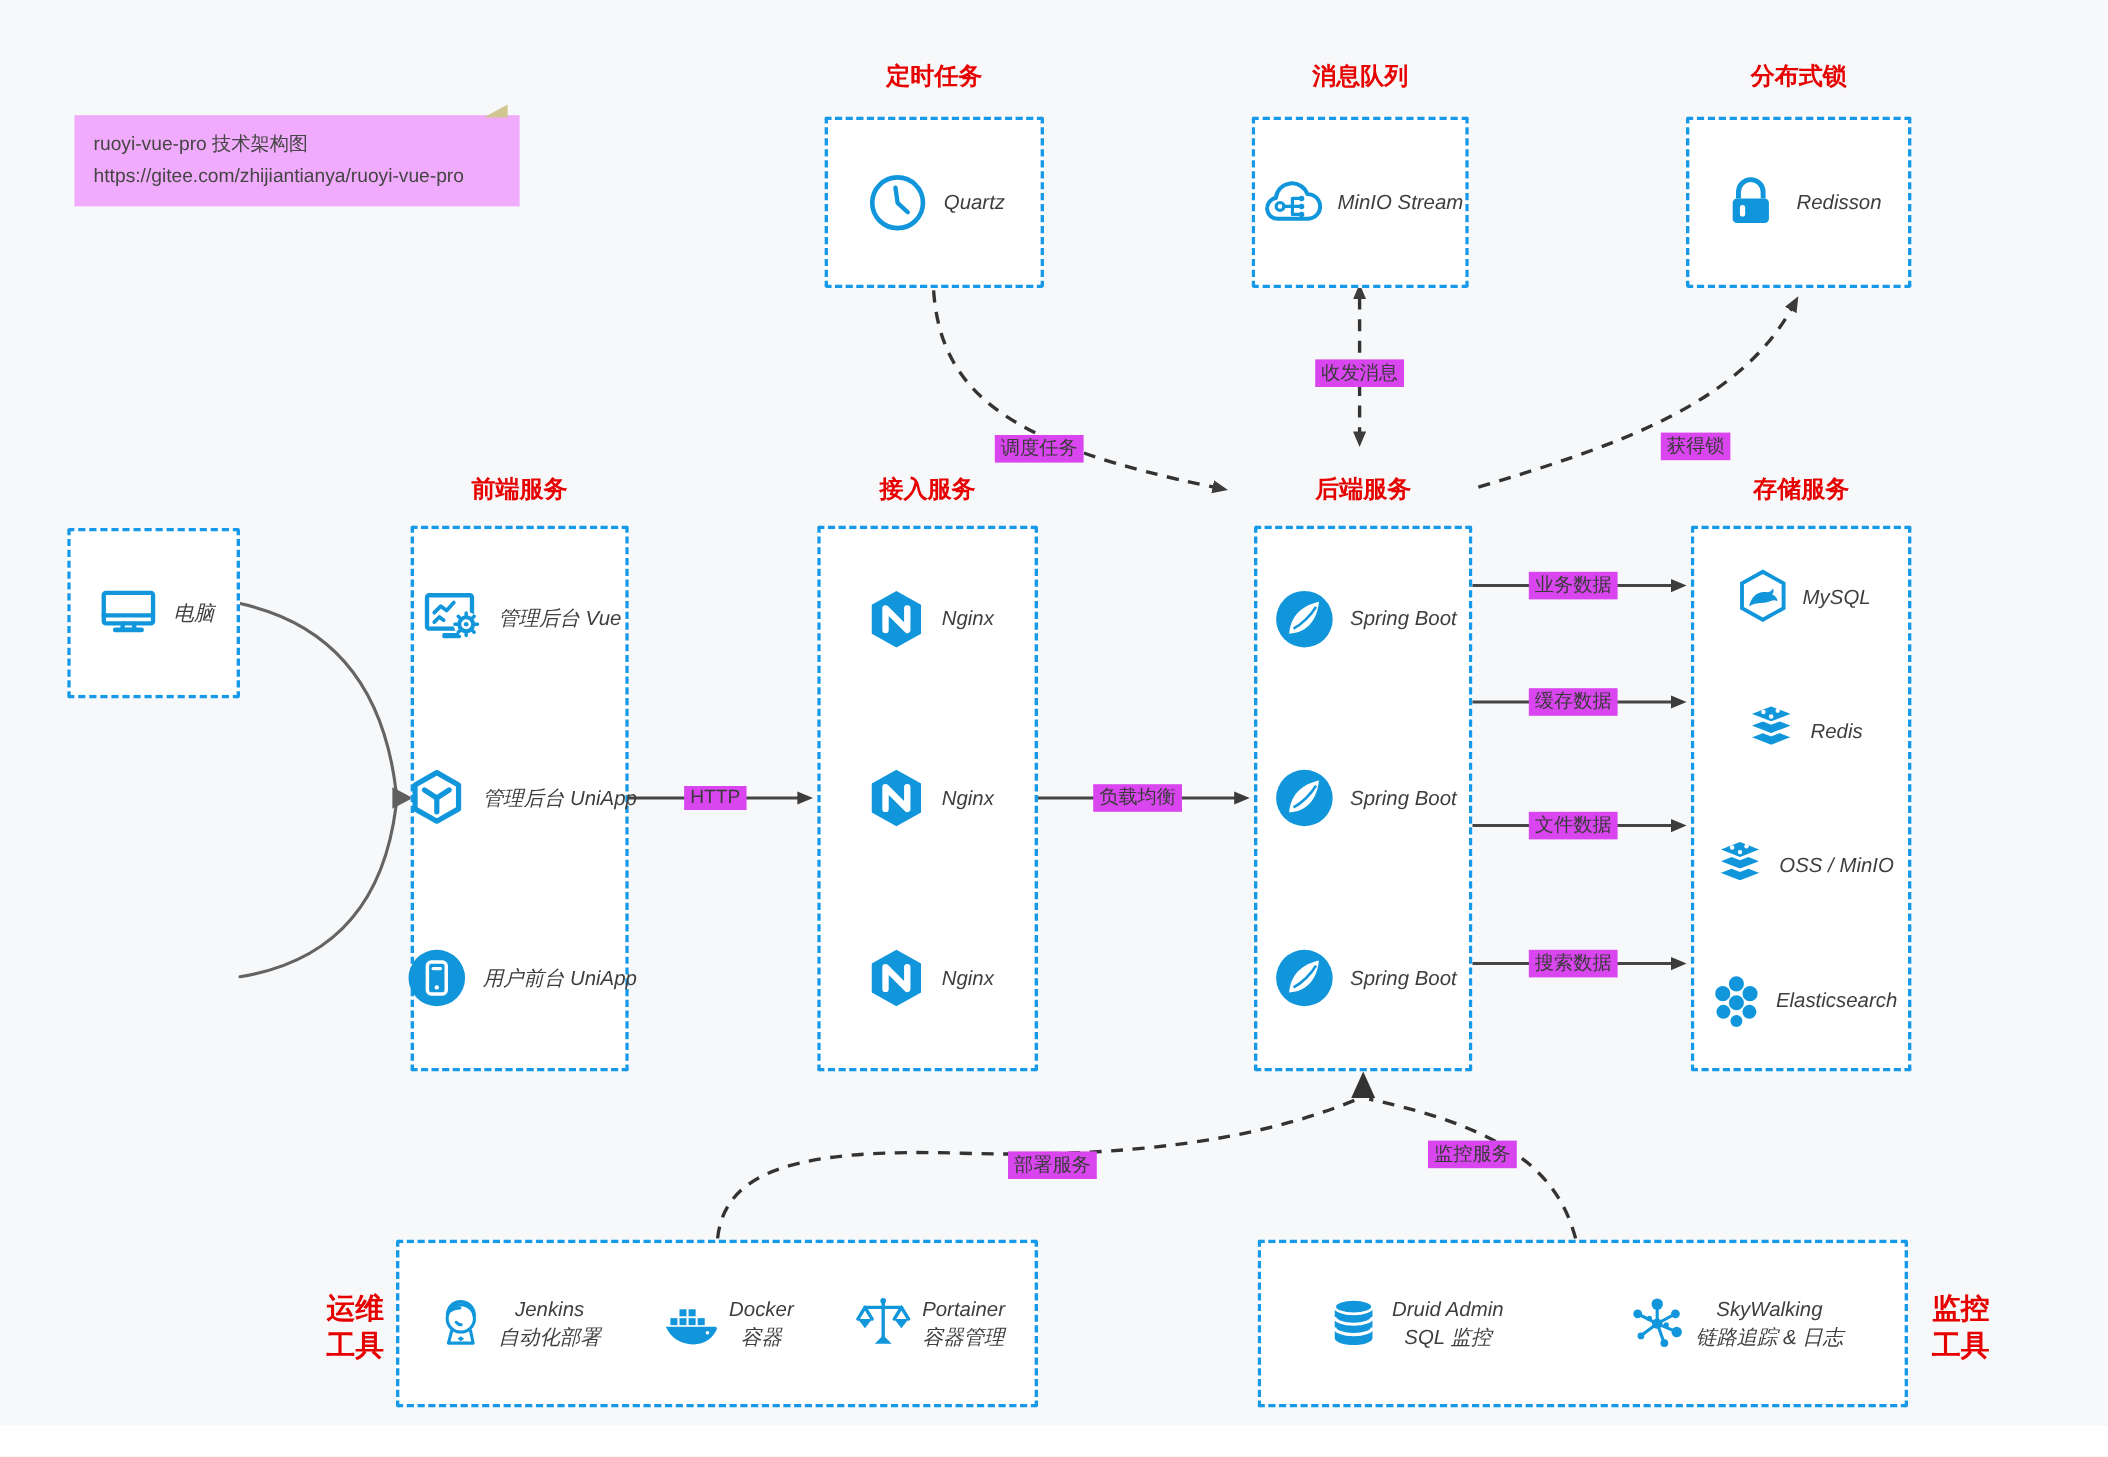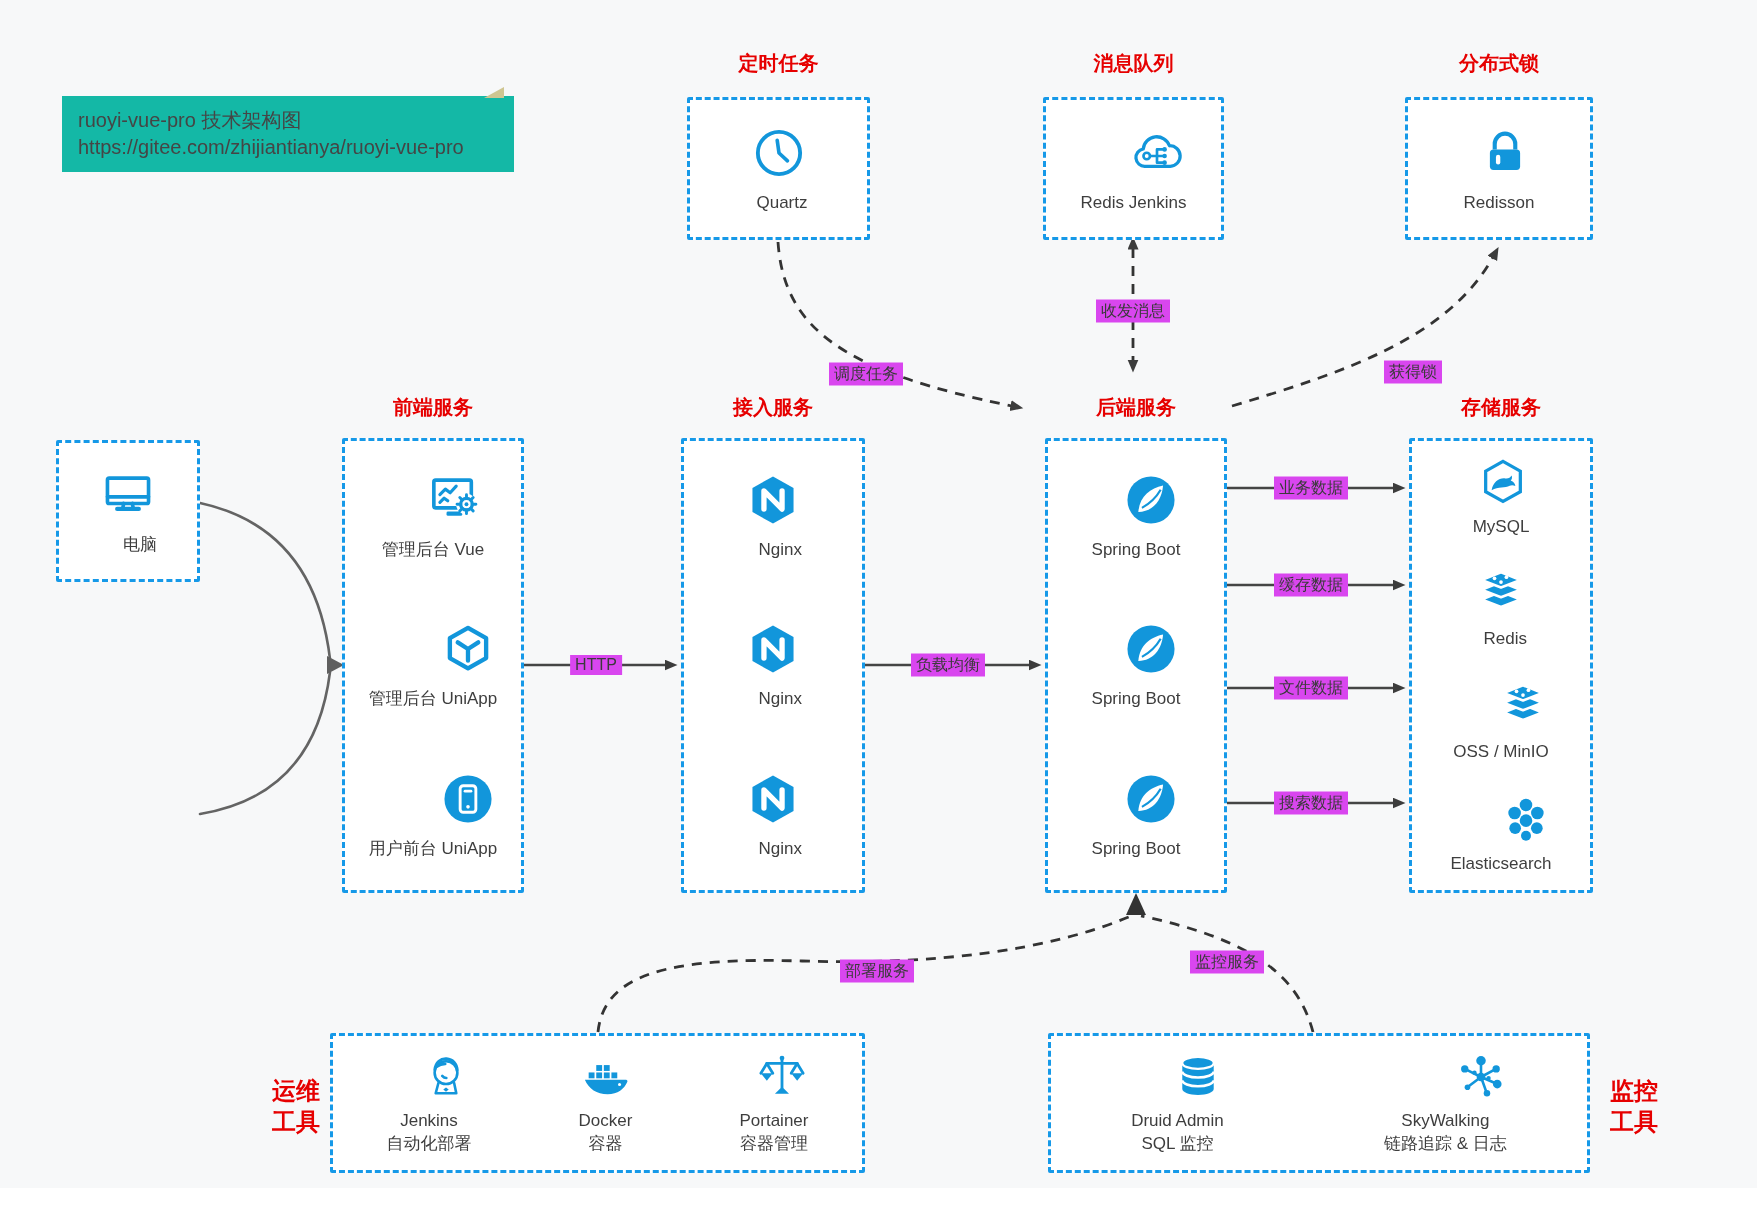--- a/index.html
+++ b/index.html
@@ -7,41 +7,41 @@
     position:relative;width:1757px;height:1214px;overflow:hidden;
     background:#f7f8f9;font-family:"Liberation Sans","DejaVu Sans",sans-serif;
   }
   .wires{position:absolute;left:0;top:0;z-index:0;}
   .box{
     position:absolute;background:#ffffff;border:3.5px dashed #1699e8;
     box-sizing:border-box;display:flex;z-index:1;border-radius:2px;
   }
   .col{flex-direction:column;justify-content:space-around;align-items:center;}
   .row{flex-direction:row;justify-content:space-around;align-items:center;}
-  .item{display:flex;flex-direction:column;align-items:flex-end;gap:9px;}
+  .item{display:flex;flex-direction:row;align-items:center;gap:9px;font-style:italic;}
   .icon{display:block;line-height:0;}
   .icon svg{width:58px;height:58px;}
   .icon.sm svg{width:52px;height:52px;}
   .item-label{font-size:17px;color:#3e3e3e;text-align:center;line-height:23px;white-space:nowrap;}
   .col-title{
     position:absolute;z-index:2;font-weight:bold;font-size:20px;color:#e60000;
     text-align:center;white-space:nowrap;
   }
   .side-title{
     position:absolute;z-index:2;font-weight:bold;font-size:24px;color:#e60000;
     text-align:center;line-height:31px;width:60px;
   }
   .edge-label{
     position:absolute;z-index:2;font-size:16px;color:#3a3a3a;background:#d946ef;
     padding:1px 5px;transform:translate(-50%,-50%);white-space:nowrap;
   }
   .note{
-    position:absolute;left:62px;top:96px;width:452px;height:76px;z-index:2;
-    background:#14b8a6;box-sizing:border-box;padding:11px 16px;
-    font-size:20px;color:#454545;line-height:27px;
+    position:absolute;left:62px;top:96px;width:371px;height:76px;z-index:2;
+    background:#f0abfc;box-sizing:border-box;padding:11px 16px;
+    font-size:16px;color:#454545;line-height:27px;
   }
   .note-fold{
     position:absolute;top:-9px;right:10px;width:0;height:0;
     border-left:20px solid transparent;border-bottom:11px solid #cfc692;
   }
   .bottom-strip{position:absolute;left:0;top:1188px;width:1757px;height:26px;background:#ffffff;z-index:0;}
 </style>
 </head>
 <body>
 
@@ -109,21 +109,21 @@
       <span class="icon">
         <svg viewBox="0 0 48 48">
           <path d="M35 35 H14 A7.2 7.2 0 0 1 12.6 20.7 A11.2 11.2 0 0 1 34.3 18 A7.7 7.7 0 0 1 35 35 Z" fill="none" stroke="#1296db" stroke-width="2.7" stroke-linejoin="round"></path>
           <circle cx="15.5" cy="26.5" r="2.7" fill="none" stroke="#1296db" stroke-width="2.2"></circle>
           <path d="M18.3 26.5 H24 M24 21 V32 M24 21 H28.5 M24 26.5 H28.5 M24 32 H28.5" fill="none" stroke="#1296db" stroke-width="2.2" stroke-linecap="round"></path>
           <circle cx="30.3" cy="21" r="1.9" fill="#1296db"></circle>
             <circle cx="30.3" cy="26.5" r="1.9" fill="#1296db"></circle>
             <circle cx="30.3" cy="32" r="1.9" fill="#1296db"></circle>
         </svg>
       </span>
-      <span class="item-label">Redis Jenkins</span>
+      <span class="item-label">MinIO Stream</span>
     </div>
   </div>
 
   <div class="col-title" style="left:1405px;top:50px;width:188px">分布式锁</div>
   <div class="box col" style="left:1405px;top:97px;width:188px;height:143px">
     <div class="item">
       <span class="icon">
         <svg viewBox="0 0 48 48">
             <path d="M15.5 21 v-4.5 a8.5 8.5 0 0 1 17 0 V21" fill="none" stroke="#1296db" stroke-width="3.4"></path>
             <rect x="11.5" y="21" width="25" height="17" rx="3" fill="#1296db"></rect>

